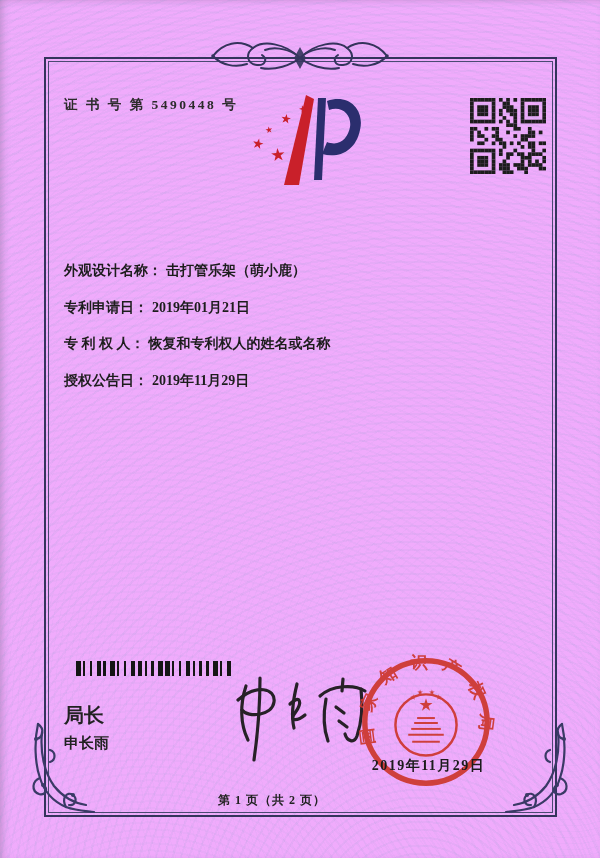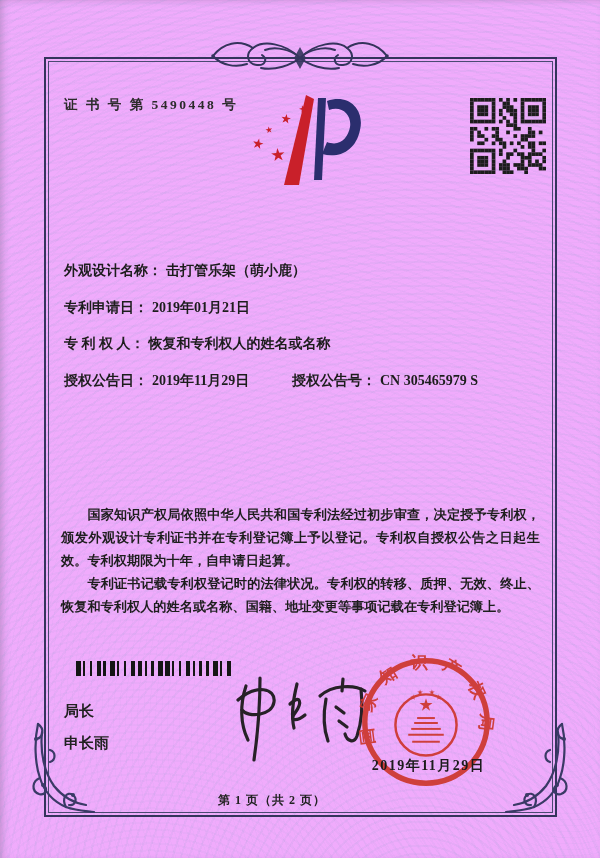--- a/index.html
+++ b/index.html
@@ -31,21 +31,21 @@
   .field-row{position:relative;height:20px;margin-bottom:16.6px;font-size:14px;
     font-weight:bold;white-space:nowrap;color:#1d1d1d;}
   .flabel{display:inline-block;}
   .fvalue{margin-left:4px;}
   .grant-right{position:absolute;left:228px;top:0;}
   .body-text{position:absolute;left:61px;top:503px;width:479px;font-size:13.2px;
     font-weight:bold;line-height:23px;text-align:justify;color:#1e1e1e;}
   .body-text p{margin:0;text-indent:2em;}
   .barcode{position:absolute;left:76px;top:661px;width:158px;height:15px;}
   .barcode span{display:inline-block;height:100%;background:#151515;vertical-align:top;}
-  .officer-title{position:absolute;left:64px;top:702px;font-size:15px;font-weight:bold;}
+  .officer-title{position:absolute;left:64px;top:702px;font-size:20px;font-weight:bold;}
   .officer-name{position:absolute;left:64px;top:734px;font-size:15px;font-weight:bold;}
   .signature{position:absolute;left:228px;top:672px;width:150px;height:96px;}
   .seal{position:absolute;left:352px;top:648px;width:148px;height:148px;opacity:.93;}
   .seal-date{position:absolute;left:356px;top:757px;width:145px;text-align:center;
     font-size:14px;font-weight:bold;letter-spacing:1.5px;color:#1b1b1b;}
   .page-info{position:absolute;left:0;top:792px;width:544px;text-align:center;
     font-size:12px;font-weight:bold;letter-spacing:1px;color:#222;}
   .back-note{position:absolute;left:0;top:830px;width:600px;text-align:center;
     font-size:13px;font-weight:bold;letter-spacing:2px;color:#1e1e1e;}
 </style>
@@ -340,30 +340,23 @@
       <span class="flabel">外观设计名称：</span><span class="fvalue">击打管乐架（萌小鹿）</span>
     </div>
     <div class="field-row">
       <span class="flabel">专利申请日：</span><span class="fvalue">2019年01月21日</span>
     </div>
     <div class="field-row">
       <span class="flabel">专 利 权 人：</span><span class="fvalue">恢复和专利权人的姓名或名称</span>
     </div>
     <div class="field-row">
       <span class="flabel">授权公告日：</span><span class="fvalue">2019年11月29日</span>
-      <span class="grant-right">
-        <span class="flabel">授权公告号：</span><span class="fvalue">CN 305465979 S</span>
-      </span>
     </div>
   </div>
 
-  <div class="body-text">
-    <p>国家知识产权局依照中华人民共和国专利法经过初步审查，决定授予专利权，颁发外观设计专利证书并在专利登记簿上予以登记。专利权自授权公告之日起生效。专利权期限为十年，自申请日起算。</p>
-    <p>专利证书记载专利权登记时的法律状况。专利权的转移、质押、无效、终止、恢复和专利权人的姓名或名称、国籍、地址变更等事项记载在专利登记簿上。</p>
-  </div>
 
   <div id="barcode" class="barcode"><span style="width: 4.57971px;"></span><span style="width: 2.28986px; background: transparent;"></span><span style="width: 2.28986px;"></span><span style="width: 4.57971px; background: transparent;"></span><span style="width: 2.28986px;"></span><span style="width: 4.57971px; background: transparent;"></span><span style="width: 4.57971px;"></span><span style="width: 2.28986px; background: transparent;"></span><span style="width: 2.28986px;"></span><span style="width: 4.57971px; background: transparent;"></span><span style="width: 4.57971px;"></span><span style="width: 2.28986px; background: transparent;"></span><span style="width: 2.28986px;"></span><span style="width: 4.57971px; background: transparent;"></span><span style="width: 2.28986px;"></span><span style="width: 4.57971px; background: transparent;"></span><span style="width: 4.57971px;"></span><span style="width: 2.28986px; background: transparent;"></span><span style="width: 4.57971px;"></span><span style="width: 2.28986px; background: transparent;"></span><span style="width: 2.28986px;"></span><span style="width: 4.57971px; background: transparent;"></span><span style="width: 2.28986px;"></span><span style="width: 4.57971px; background: transparent;"></span><span style="width: 4.57971px;"></span><span style="width: 2.28986px; background: transparent;"></span><span style="width: 4.57971px;"></span><span style="width: 2.28986px; background: transparent;"></span><span style="width: 2.28986px;"></span><span style="width: 4.57971px; background: transparent;"></span><span style="width: 2.28986px;"></span><span style="width: 4.57971px; background: transparent;"></span><span style="width: 4.57971px;"></span><span style="width: 2.28986px; background: transparent;"></span><span style="width: 2.28986px;"></span><span style="width: 4.57971px; background: transparent;"></span><span style="width: 2.28986px;"></span><span style="width: 4.57971px; background: transparent;"></span><span style="width: 2.28986px;"></span><span style="width: 4.57971px; background: transparent;"></span><span style="width: 4.57971px;"></span><span style="width: 2.28986px; background: transparent;"></span><span style="width: 2.28986px;"></span><span style="width: 4.57971px; background: transparent;"></span><span style="width: 4.57971px;"></span><span style="width: 2.28986px; background: transparent;"></span></div>
 
   <div class="officer-title">局长</div>
   <div class="officer-name">申长雨</div>
 
   <svg class="signature" viewBox="0 0 150 96">
     <g stroke="#161616" stroke-width="3.2" fill="none" stroke-linecap="round" opacity=".92">
       <path d="M18,14 C 12,32 12,52 20,68"></path>
       <path d="M10,28 C 28,12 48,16 46,30 C 44,44 20,46 14,38"></path>

